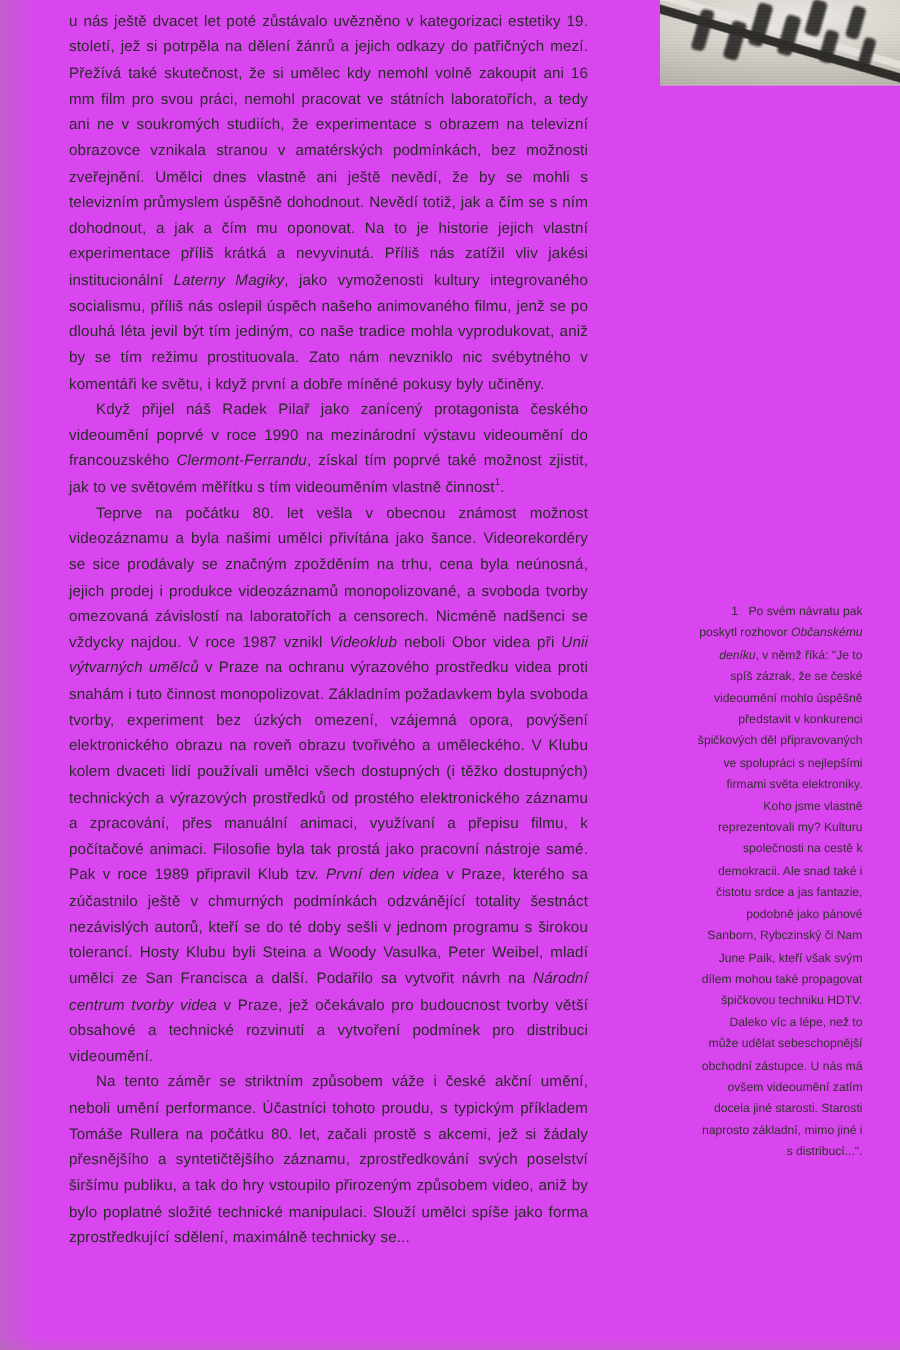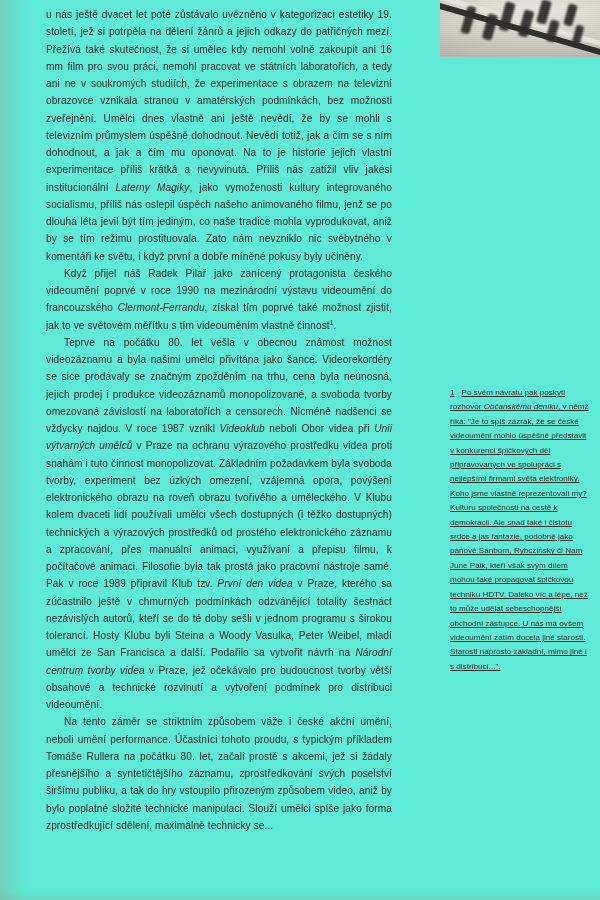--- a/index.html
+++ b/index.html
@@ -4,21 +4,21 @@
 <style>
   html, body {
     margin: 0;
     padding: 0;
     background: #ffffff;
   }
   .page {
     position: relative;
     width: 600px;
     height: 900px;
-    background: #5eead4;
+    background: #d946ef;
     overflow: hidden;
     font-family: "Liberation Sans", sans-serif;
     color: #2b2b2b;
   }
 
   
   .photo {
     position: absolute;
     left: 440px;
     top: 0px;
@@ -82,26 +82,25 @@
   }
 
   
   .footnote-col {
     position: absolute;
     left: 450px;
     top: 386px;
     width: 140px;
   }
   .footnote {
-    margin: 0;
+    margin: 15px;
     font-size: 8.1px;
     line-height: 14.4px;
-    text-align: left;
+    text-align: right;
     color: #33312f;
-    text-decoration: underline;
   }
   .footnote i { font-style: italic; }
   .footnote .fnum { margin-right: 7px; }
 
   
   .gutter-shade {
     position: absolute;
     left: 0; top: 0; bottom: 0;
     width: 26px;
     background: linear-gradient(90deg, rgba(150,144,132,0.30) 0%, rgba(150,144,132,0.0) 100%);

